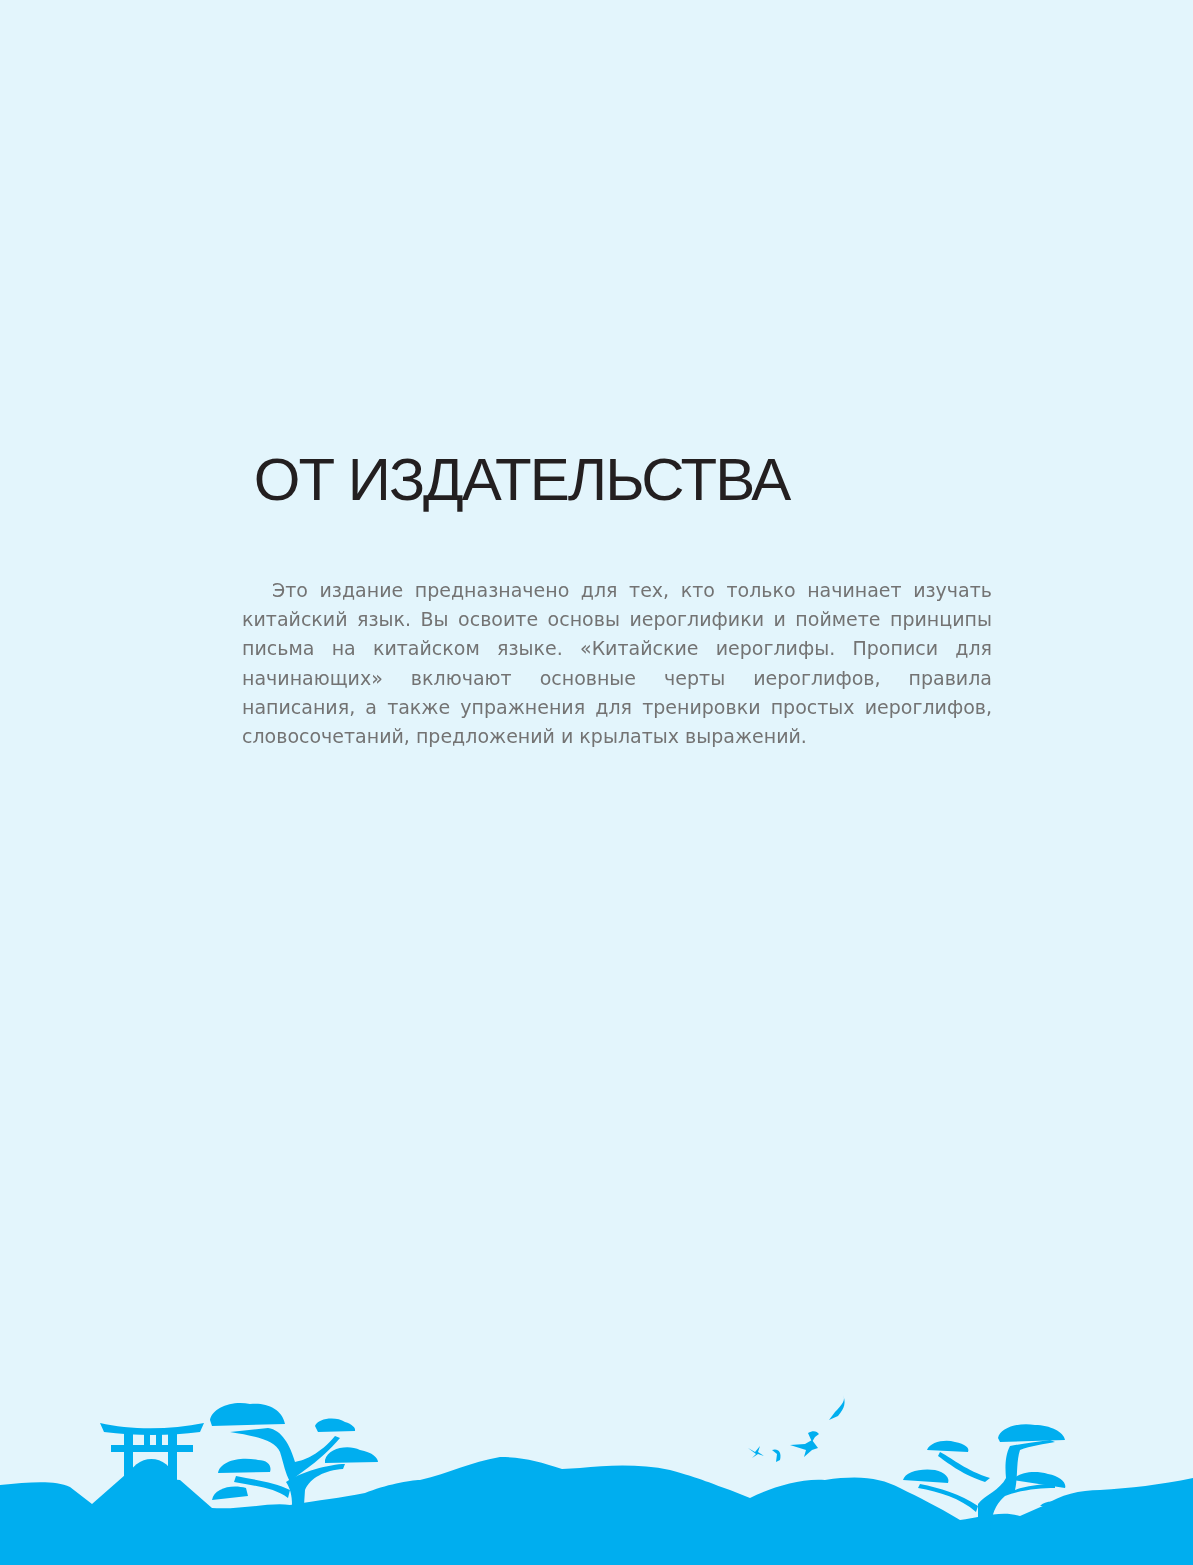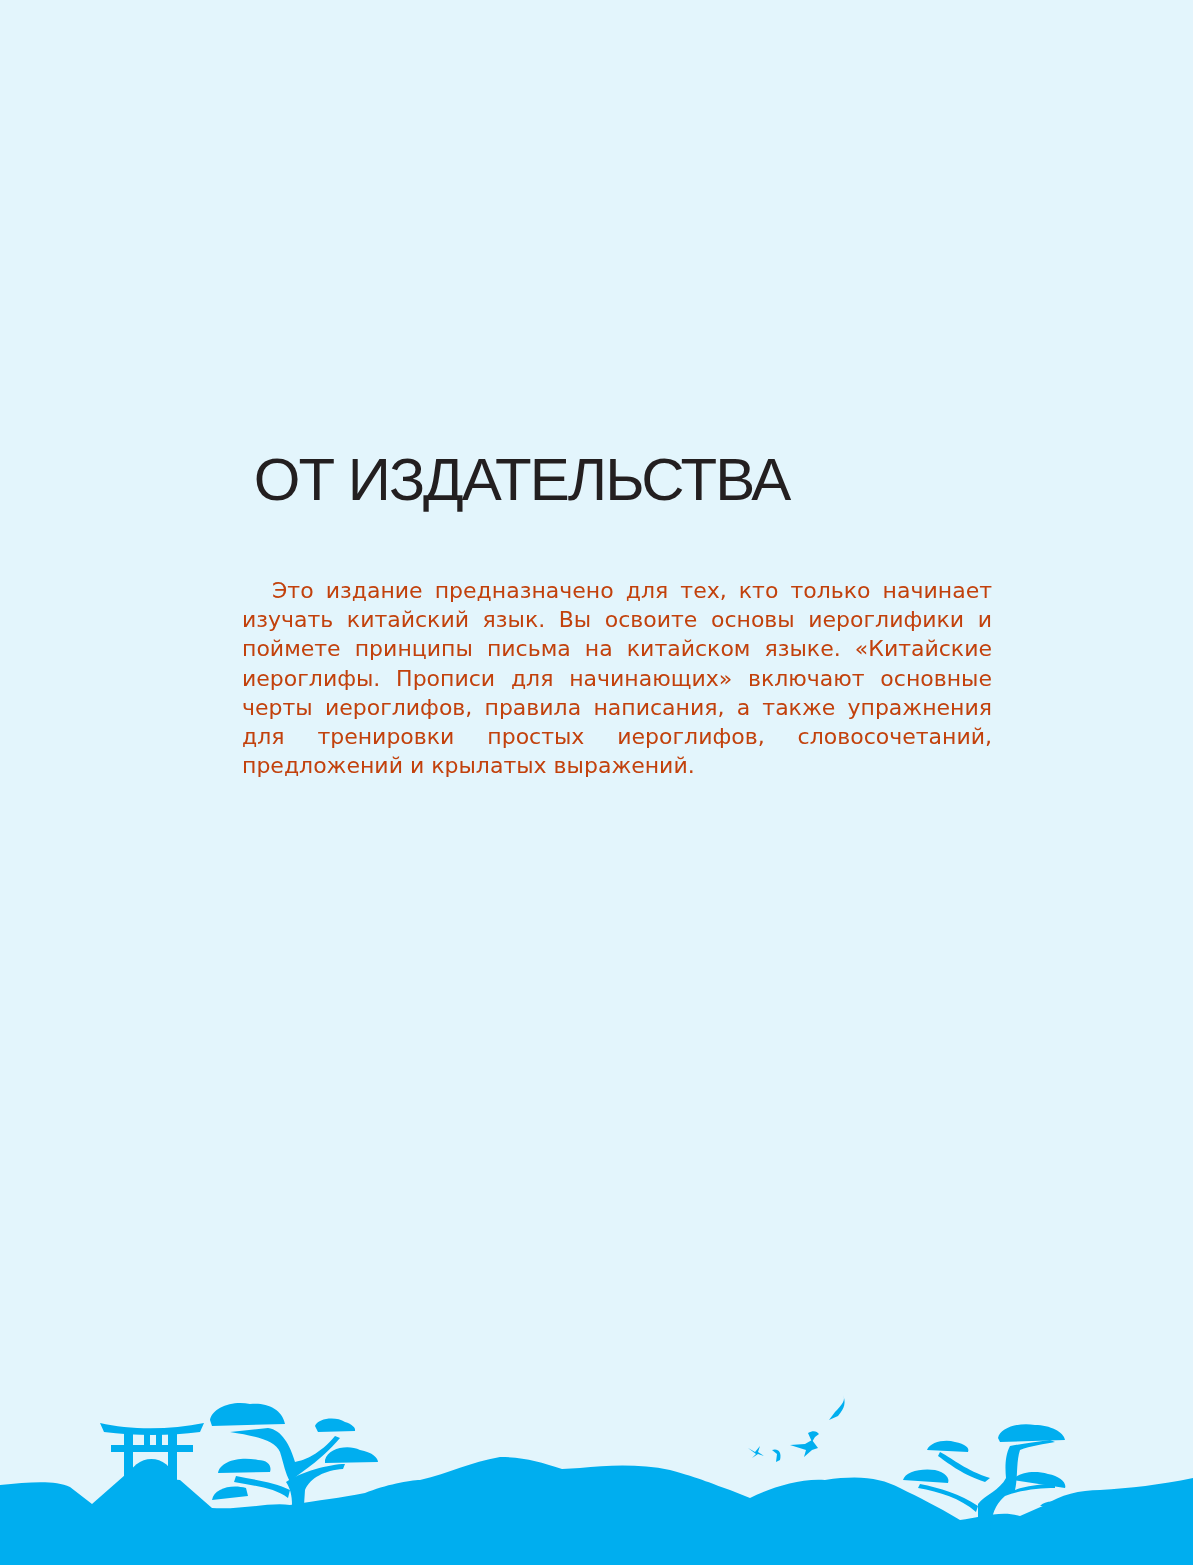--- a/index.html
+++ b/index.html
@@ -25,23 +25,23 @@
     line-height: 80px;
     margin: 0;
     color: #231f20;
   }
   .body-text {
     position: absolute;
     top: 576px;
     left: 242px;
     width: 750px;
     font-family: "DejaVu Sans", sans-serif;
-    font-size: 22px;
+    font-size: 19px;
     line-height: 29.2px;
-    color: #c2410c;
+    color: #737373;
   }
   .body-text p {
     margin: 0;
     text-indent: 30px;
     text-align: justify;
     text-align-last: left;
   }
   .landscape {
     position: absolute;
     left: 0;

